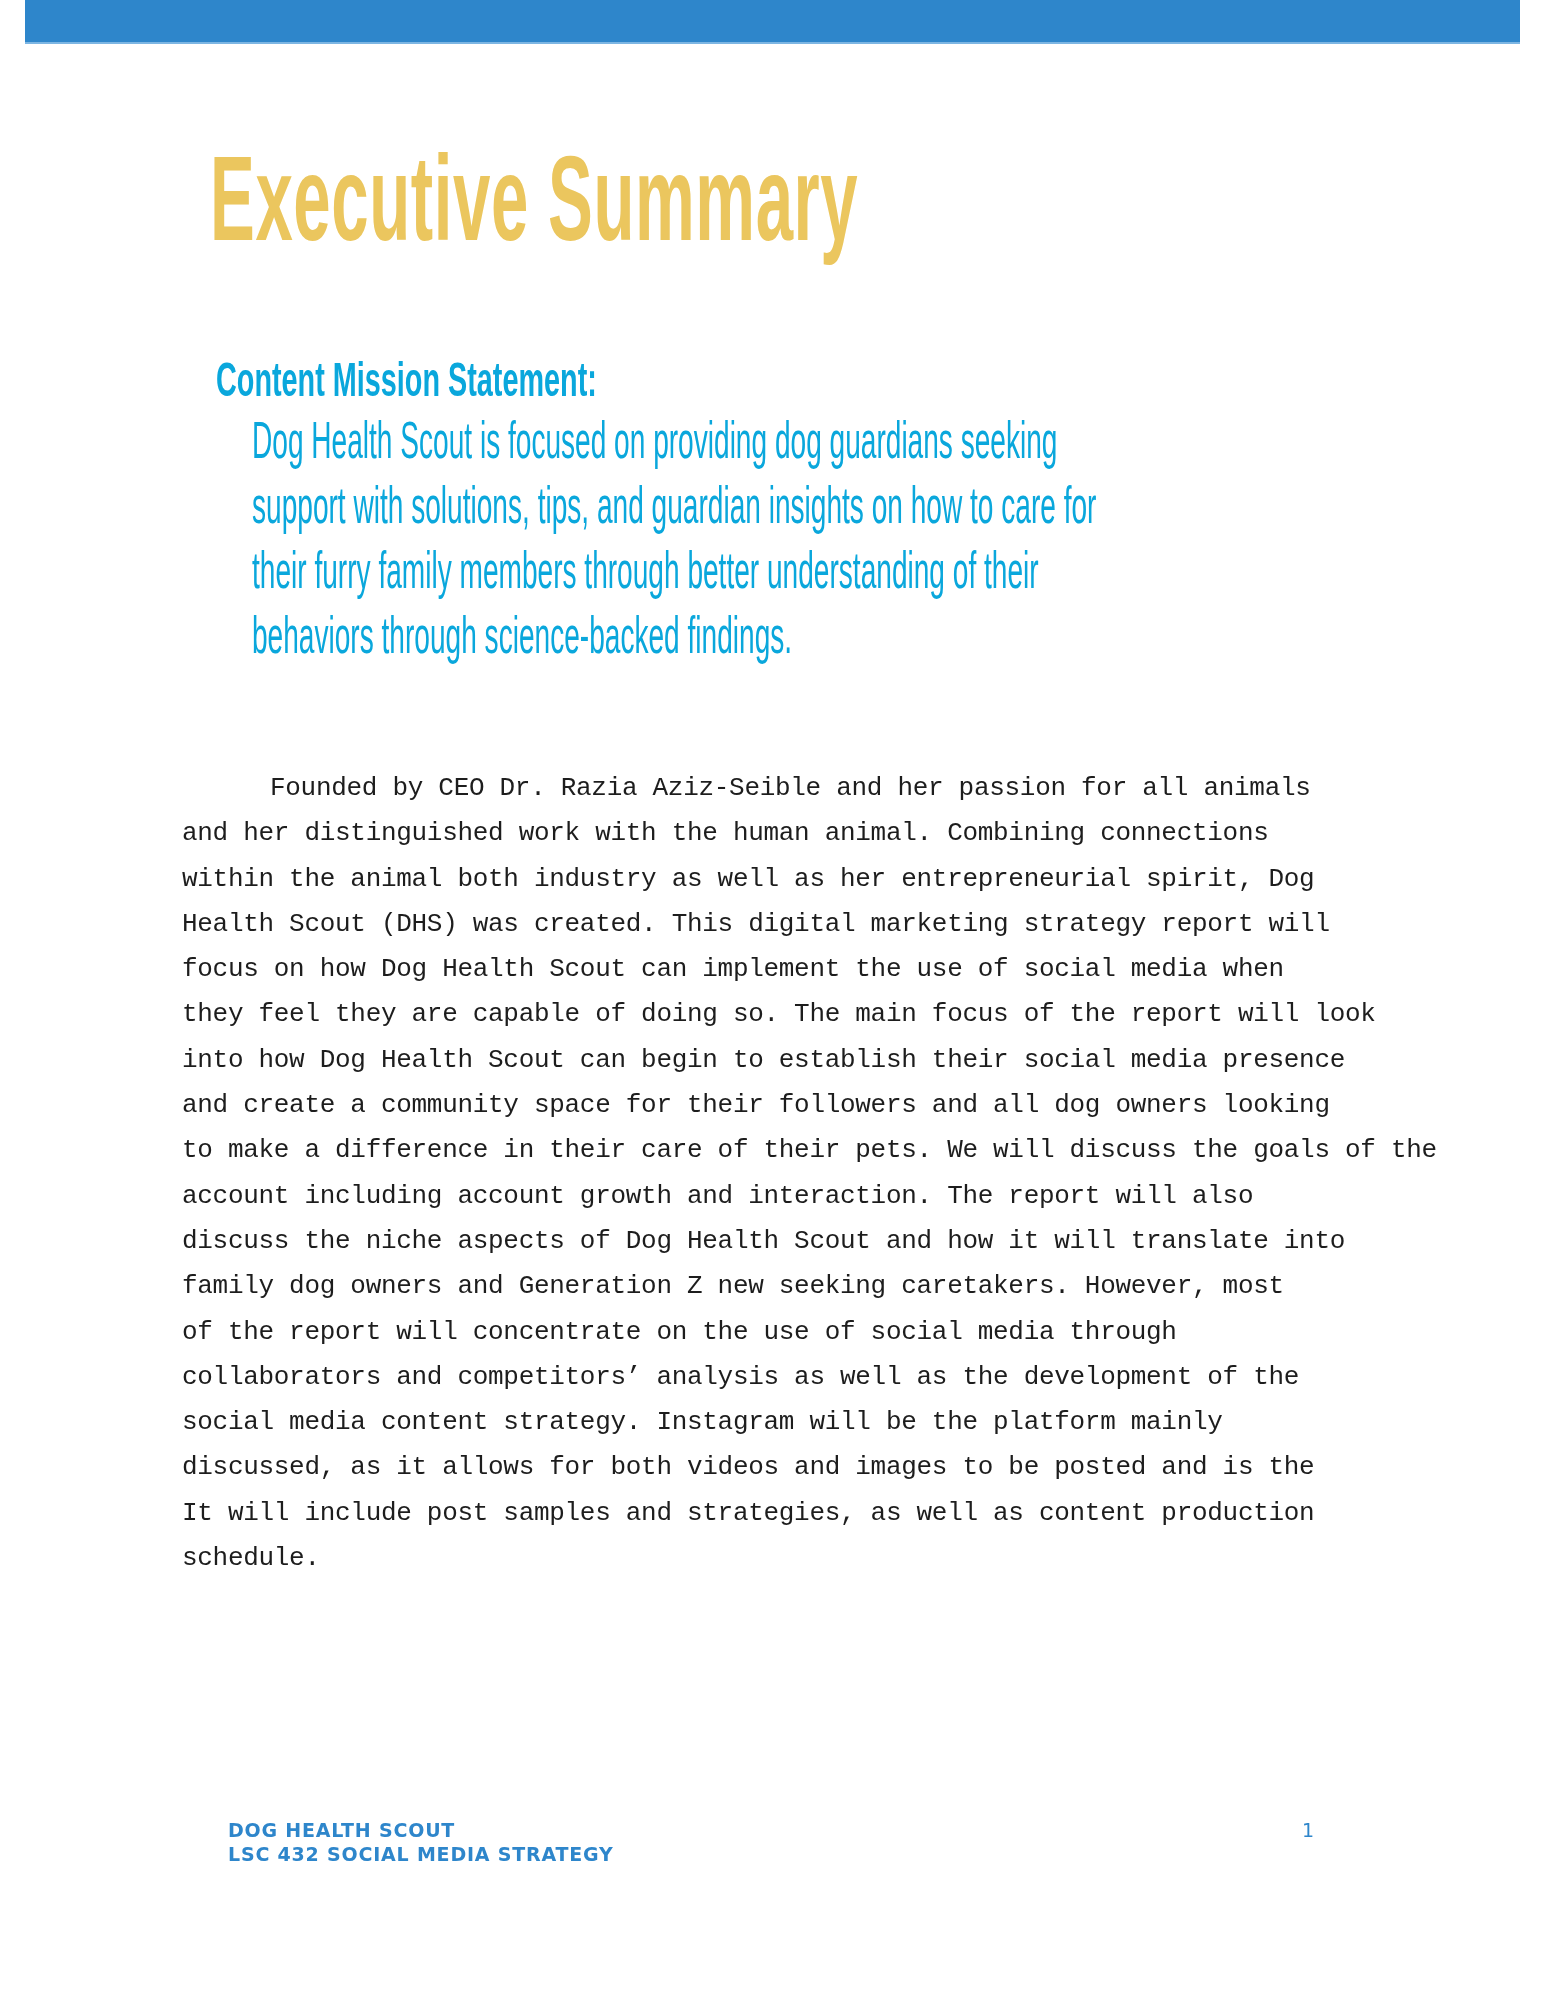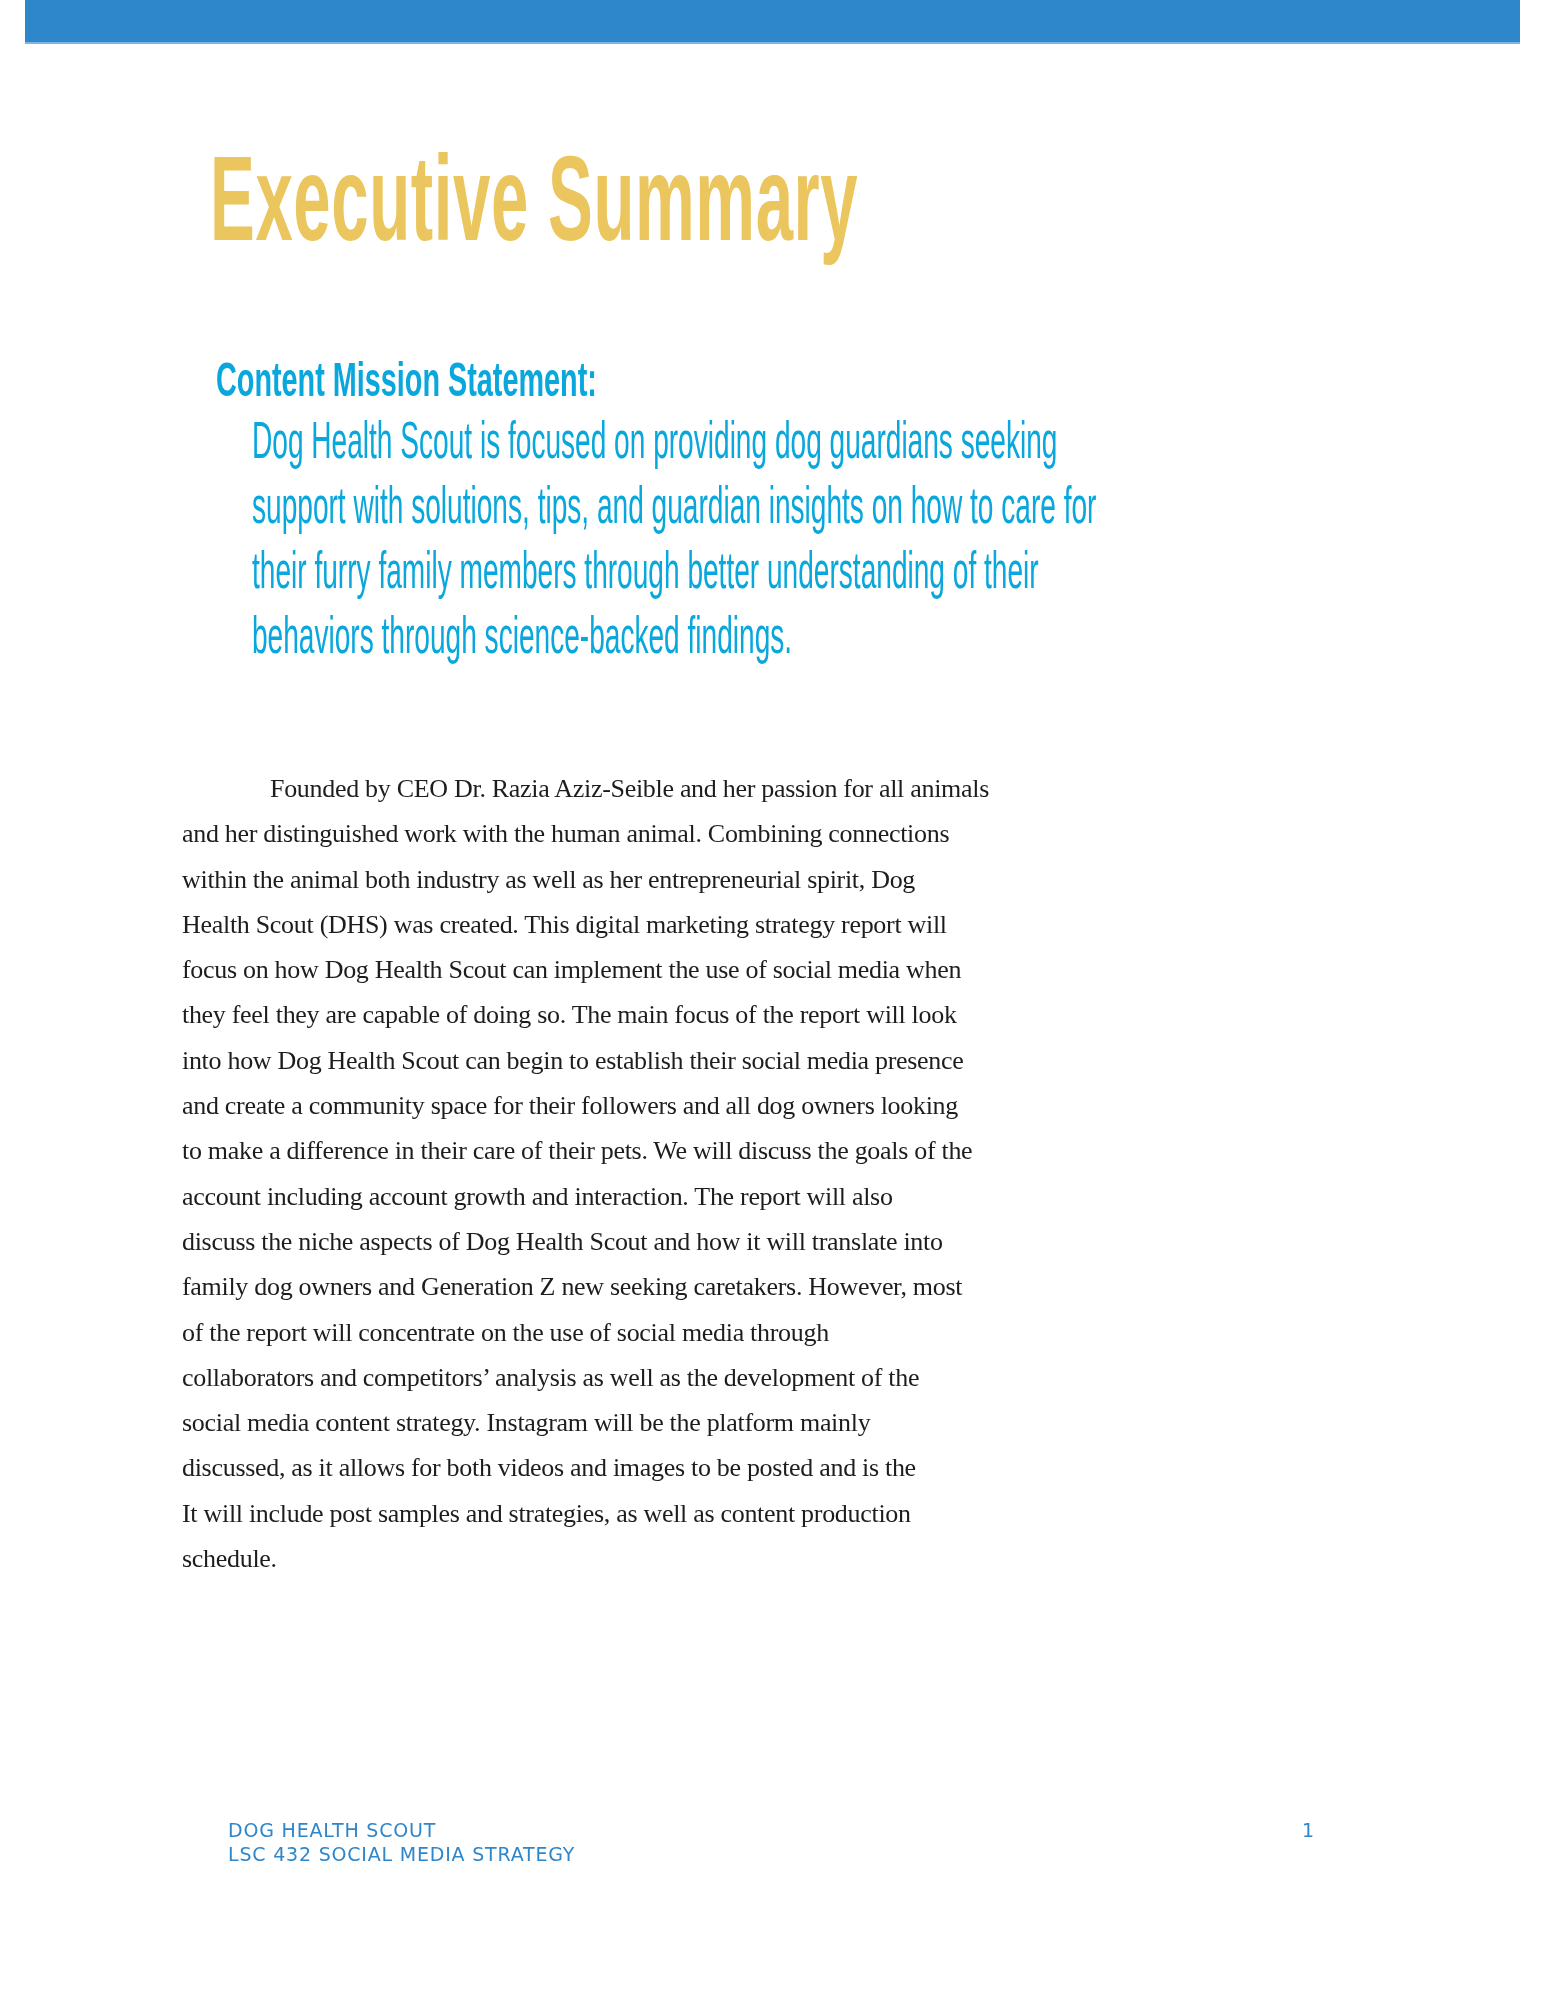--- a/index.html
+++ b/index.html
@@ -23,29 +23,29 @@
   }
   .mission-line {
     font-family: "Liberation Sans", sans-serif; font-weight: normal;
     font-size: 52px; line-height: 65px; color: #0AA7DC;
     transform: scaleX(0.54); transform-origin: left top; white-space: nowrap;
     height: 65px; margin-top: 0;
   }
   .mission-lines { margin-top: 0px; margin-left: 36px; }
   .body-text { position: absolute; left: 182px; top: 766px; width: 1220px; }
   .body-line {
-    font-family: Liberation Serif, serif; font-size: 26px;
+    font-family: Liberation Mono, monospace; font-size: 26px;
     line-height: 45.3px; height: 45.3px; color: #1d1d1d; white-space: nowrap;
     letter-spacing: -0.3px;
   }
   .body-line.indent { padding-left: 88px; }
   .footer-left {
     position: absolute; left: 228px; top: 1818px;
     font-family: "DejaVu Sans", sans-serif; font-size: 19px; line-height: 24px;
-    color: #2E86CB; letter-spacing: 0.8px; font-weight: 400;
+    color: #2E86CB; letter-spacing: 0.8px; font-weight: 700;
   }
   .page-number {
     position: absolute; left: 1302px; top: 1818px;
     font-family: "DejaVu Sans", sans-serif; font-size: 19px; line-height: 24px;
     color: #2E86CB;
   }
 </style>
 </head>
 <body>
 

